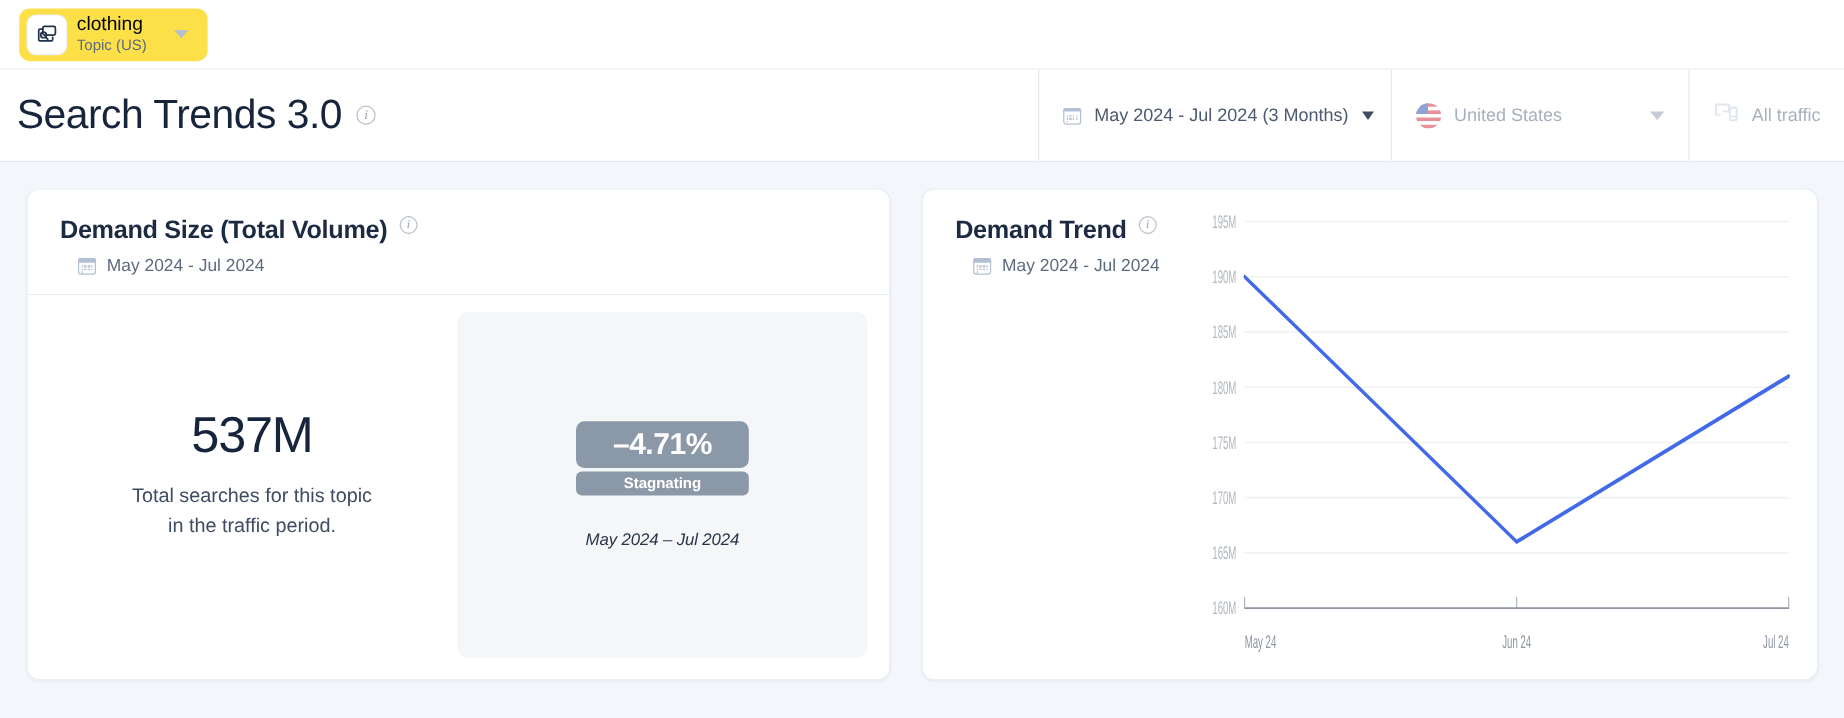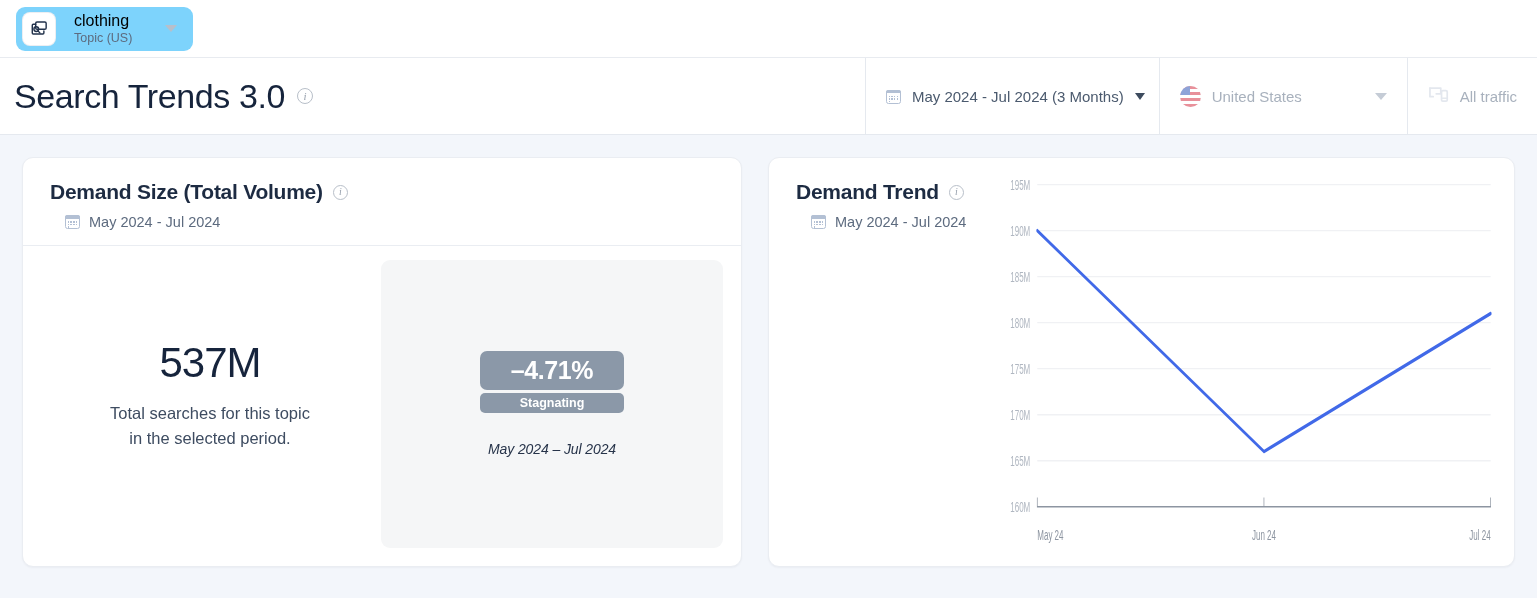--- a/index.html
+++ b/index.html
@@ -13,25 +13,25 @@
 
   
   .topbar {
     height: 58px; background: #ffffff;
     display: flex; align-items: center;
     padding-left: 16px;
     border-bottom: 1px solid #e8ebf0;
   }
   .topic-chip {
     display: flex; align-items: center;
-    background: #7dd3fc;
+    background: #fde047;
     border-radius: 9px;
     height: 44px;
     padding: 0 6px 0 7px;
-    gap: 19px;
+    gap: 9px;
     cursor: pointer;
   }
   .topic-chip-iconbox {
     width: 32px; height: 32px; background: #fff;
     border-radius: 7px;
     display: flex; align-items: center; justify-content: center;
     box-shadow: 0 0 0 1px #eceef2;
   }
   .topic-chip-text { display: flex; flex-direction: column; justify-content: center; line-height: 1.15; }
   .topic-chip-sub { font-size: 12.5px; color: #5d6b7f; margin-top: 1px; }
@@ -103,21 +103,21 @@
   .body-area { padding: 22px 22px 0 22px; display: flex; gap: 26px; }
   .card {
     background: #ffffff; border-radius: 11px;
     border: 1px solid #eaedf2;
     box-shadow: 0 1px 2px rgba(20,35,60,0.04);
   }
   .card-left { width: 720px; height: 410px; display: flex; flex-direction: column; }
   .card-right { flex: 1; height: 410px; display: flex; flex-direction: row; }
 
   .card-head { padding: 22px 27px 15px 27px; }
-  .card-title-row { display: flex; align-items: center; gap: 10px; }
+  .card-title-row { display: flex; align-items: flex-start; gap: 10px; }
   .card-title { font-size: 21px; font-weight: 700; color: #1d2b42; letter-spacing: -0.25px; }
   .card-sub-row { display: flex; align-items: flex-start; gap: 9px; margin-top: 10px; padding-left: 15px; }
   .card-sub { font-size: 14.5px; color: #5d6b7f; }
   .card-divider { height: 1px; background: #eaedf2; }
 
   
   .cal-icon { width: 15px; height: 15px; position: relative; flex: none; }
   .cal-icon .frame {
     position: absolute; inset: 1px 0 0 0; height: 14px;
     border: 1.4px solid #b3c0d4; border-radius: 2.5px;
@@ -274,21 +274,21 @@
         <span class="card-sub">May 2024 - Jul 2024</span>
       </div>
     </div>
     <div class="card-divider"></div>
 
     <div class="demand-body">
       <div class="demand-metric">
         <div class="big-number">537M</div>
         <div class="metric-caption">
           <span>Total searches for this topic</span><br>
-          <span>in the selected period.</span>
+          <span>in the traffic period.</span>
         </div>
       </div>
 
       <div class="demand-change">
         <div class="pct-badge">–4.71%</div>
         <div class="status-badge">Stagnating</div>
         <div class="change-period">May 2024 – Jul 2024</div>
       </div>
     </div>
   </div>

